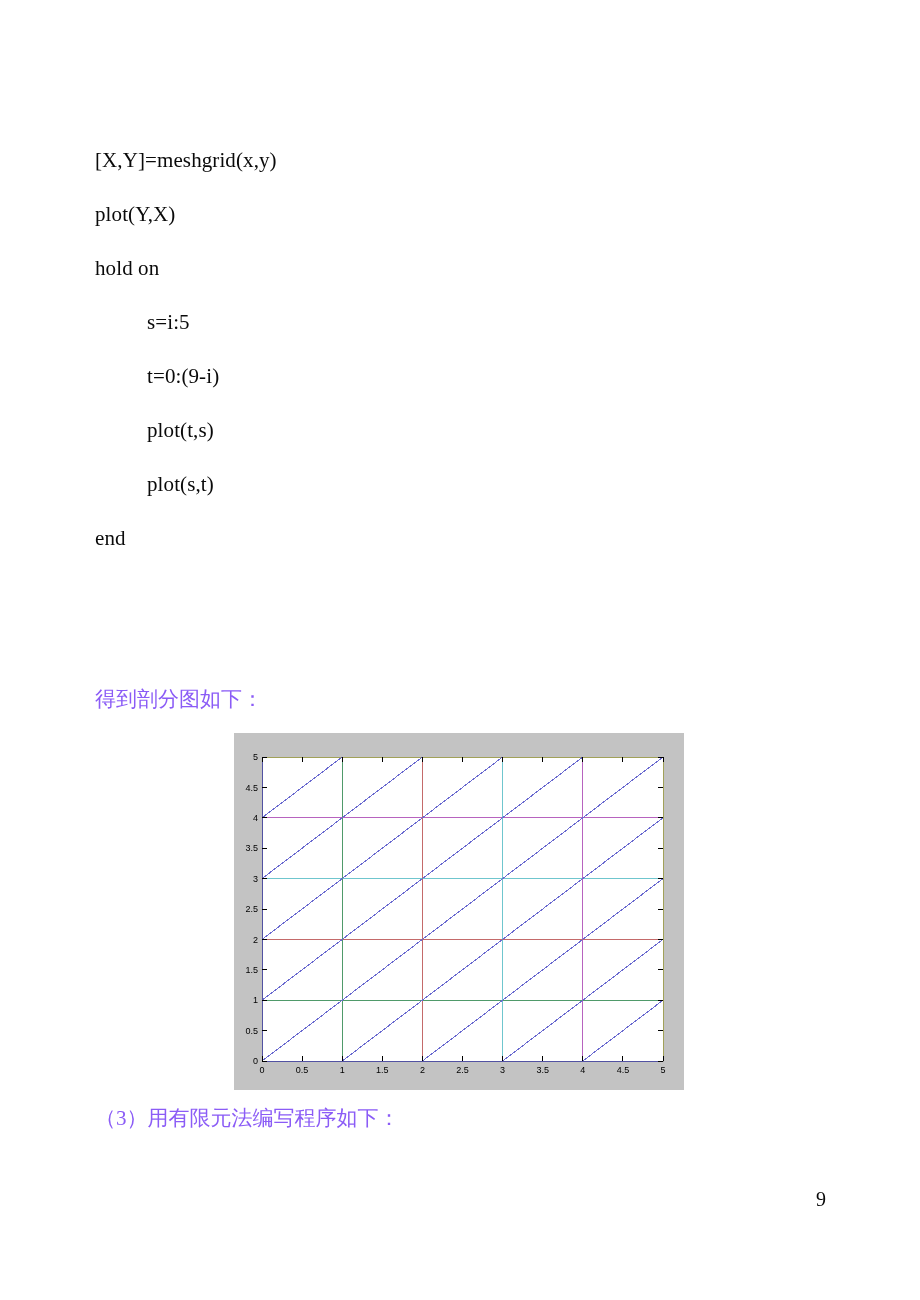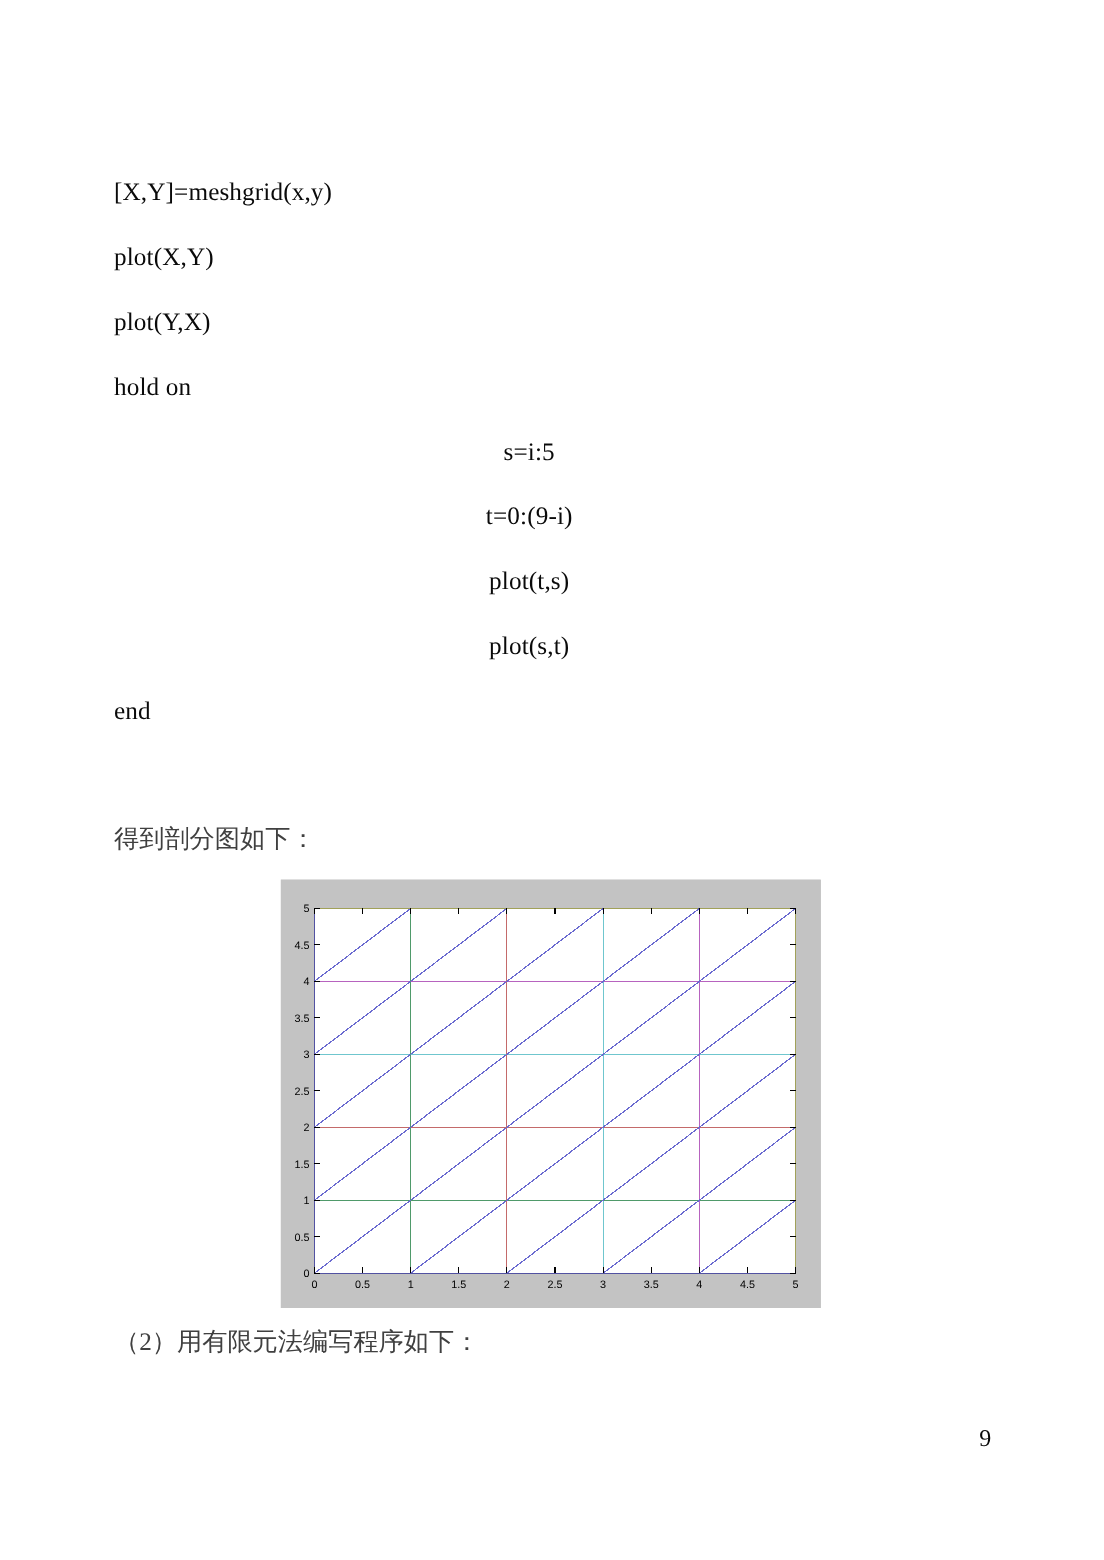--- a/index.html
+++ b/index.html
@@ -34,29 +34,29 @@
   }
   .code-line {
     font-family: "Liberation Serif", "DejaVu Serif", serif;
     font-size: 21px;
     line-height: 54px;
     height: 54px;
     color: #0a0a0a;
     white-space: pre;
     letter-spacing: 0.1px;
   }
-  .code-line.indent-1 { padding-left: 52px; text-align: center; }
+  .code-line.indent-1 { padding-left: 52px; }
 
   
   .cn-line {
     position: absolute;
     left: 95px;
     font-size: 21px;
     line-height: 40px;
-    color: #404040;
+    color: #8b5cf6;
     white-space: pre;
     font-family: "Liberation Serif", "DejaVu Serif", serif;
   }
   #caption-above { top: 679px; }
   #caption-below { top: 1098px; }
 
   
   #matlab-figure {
     position: absolute;
     left: 234px;
@@ -90,21 +90,20 @@
     font-family: "Liberation Serif", "DejaVu Serif", serif;
   }
 </style>
 </head>
 <body>
 
 <div id="page">
 
   <div id="code-block">
       <div class="code-line">[X,Y]=meshgrid(x,y)</div>
-      <div class="code-line">plot(X,Y)</div>
       <div class="code-line">plot(Y,X)</div>
       <div class="code-line">hold on</div>
       <div class="code-line indent-1">s=i:5</div>
       <div class="code-line indent-1">t=0:(9-i)</div>
       <div class="code-line indent-1">plot(t,s)</div>
       <div class="code-line indent-1">plot(s,t)</div>
       <div class="code-line">end</div>
     </div>
 
   <div class="cn-line" id="caption-above">得到剖分图如下：</div>
@@ -207,17 +206,17 @@
             <text x="24" y="148.79999999999998" text-anchor="end" font-size="9" font-family="&quot;Liberation Sans&quot;, sans-serif" fill="#000000">3</text>
             <text x="24" y="118.40000000000002" text-anchor="end" font-size="9" font-family="&quot;Liberation Sans&quot;, sans-serif" fill="#000000">3.5</text>
             <text x="24" y="87.99999999999999" text-anchor="end" font-size="9" font-family="&quot;Liberation Sans&quot;, sans-serif" fill="#000000">4</text>
             <text x="24" y="57.59999999999998" text-anchor="end" font-size="9" font-family="&quot;Liberation Sans&quot;, sans-serif" fill="#000000">4.5</text>
             <text x="24" y="27.2" text-anchor="end" font-size="9" font-family="&quot;Liberation Sans&quot;, sans-serif" fill="#000000">5</text>
           </g>
       </svg>
     </div>
   </div>
 
-  <div class="cn-line" id="caption-below">（2）用有限元法编写程序如下：</div>
+  <div class="cn-line" id="caption-below">（3）用有限元法编写程序如下：</div>
 
   <div id="page-number">9</div>
 
 </div>
 
 </body></html>

